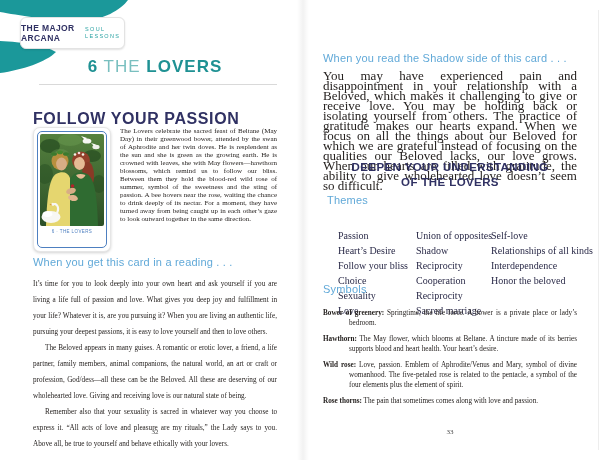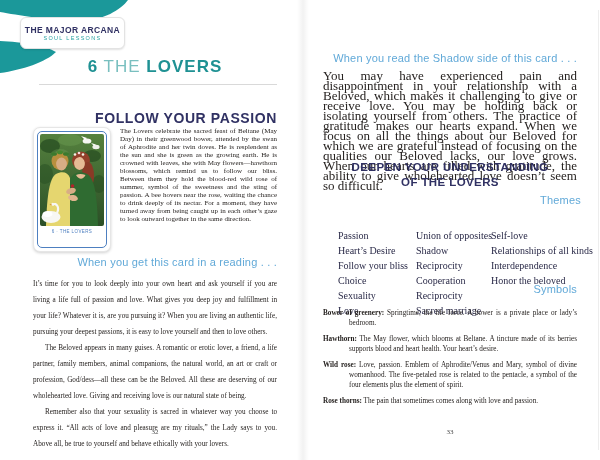--- a/index.html
+++ b/index.html
@@ -6,49 +6,49 @@
   .spread{position:relative;width:600px;height:460px;background:#ffffff;overflow:hidden;
           font-family:"Liberation Serif", serif;color:#262220;}
   .gutter{position:absolute;left:297px;top:0;width:12px;height:460px;
           background:linear-gradient(90deg,rgba(0,0,0,0) 0%,rgba(0,0,0,0.05) 50%,rgba(0,0,0,0) 100%);}
   .page-edge{position:absolute;right:1px;top:10px;width:1px;height:440px;background:#ededed;}
 
   
   .corner-svg{position:absolute;left:0;top:0;}
   .badge{position:absolute;left:20px;top:17px;width:103px;height:30px;background:#ffffff;
          border:1px solid #e3e3e3;border-radius:6px;box-shadow:0 1px 2px rgba(0,0,0,0.12);
-         display:flex;flex-direction:column;align-items:center;justify-content:center;
+         display:flex;align-items:center;justify-content:center;
          font-family:"Liberation Sans", sans-serif;}
   .badge-title{font-size:8.5px;font-weight:bold;color:#303163;letter-spacing:0.4px;line-height:10px;}
   .badge-sub{font-size:5.5px;color:#2ba3a3;letter-spacing:1.3px;line-height:7px;}
 
   
   .lcol{position:absolute;left:33px;top:0;width:244px;}
   .chapter{position:absolute;top:57px;left:0;width:100%;text-align:center;
            font-family:"Liberation Sans", sans-serif;letter-spacing:1px;}
   .chapter .num{color:#1f9193;font-weight:bold;font-size:17px;}
   .chapter .the{color:#79bfbf;font-weight:normal;font-size:17px;}
   .chapter .cname{color:#1f9193;font-weight:bold;font-size:17px;}
   .chapter-rule{position:absolute;top:84px;left:6px;width:238px;height:1px;background:#d9d9d9;}
-  .follow{position:absolute;top:110px;left:0;width:100%;text-align:right;
-          font-family:"Liberation Sans", sans-serif;font-weight:bold;font-size:14px;
+  .follow{position:absolute;top:110px;left:0;width:100%;text-align:left;
+          font-family:"Liberation Sans", sans-serif;font-weight:bold;font-size:16px;
           color:#303163;letter-spacing:0.6px;}
 
   .intro-row{position:absolute;top:127px;left:0;width:244px;display:flex;}
   .tarot-card{width:78px;height:125px;flex:none;background:#ffffff;border:1px solid #e6e6e6;
               border-radius:7px;box-shadow:0 1px 3px rgba(0,0,0,0.18);box-sizing:border-box;padding:3px;}
   .card-frame{width:100%;height:100%;border:1.5px solid #4d7fc0;border-radius:5px;box-sizing:border-box;
               padding:2px 2px 0 2px;display:flex;flex-direction:column;align-items:center;}
   .card-photo{width:64px;height:92px;border-radius:2px;overflow:hidden;}
   .card-caption{font-family:"Liberation Sans", sans-serif;font-size:4.5px;color:#4d7fc0;
                 letter-spacing:0.4px;margin-top:2.5px;}
   .intro-text{margin-left:9px;width:157px;font-size:7px;line-height:8px;text-align:justify;}
 
   .blue-head{font-family:"Liberation Sans", sans-serif;color:#61a9d8;font-size:11px;
-             text-align:right;letter-spacing:0.2px;}
+             text-align:left;letter-spacing:0.2px;}
   .lread-head{position:absolute;top:256px;left:0;width:100%;}
   .lbody{position:absolute;top:276px;left:0;width:244px;font-size:7.2px;line-height:16px;text-align:justify;}
   .lbody p{margin:0;}
   .lbody p.ind{text-indent:12px;}
   .pagenum{position:absolute;top:428px;width:100%;text-align:center;font-size:7px;color:#4a4a4a;}
 
   
   .rcol{position:absolute;left:323px;top:0;width:254px;}
   .rshadow-head{position:absolute;top:52px;left:0;width:100%;}
   .rshadow-text{position:absolute;top:71px;left:0;width:254px;font-size:13px;line-height:10px;text-align:justify;}

